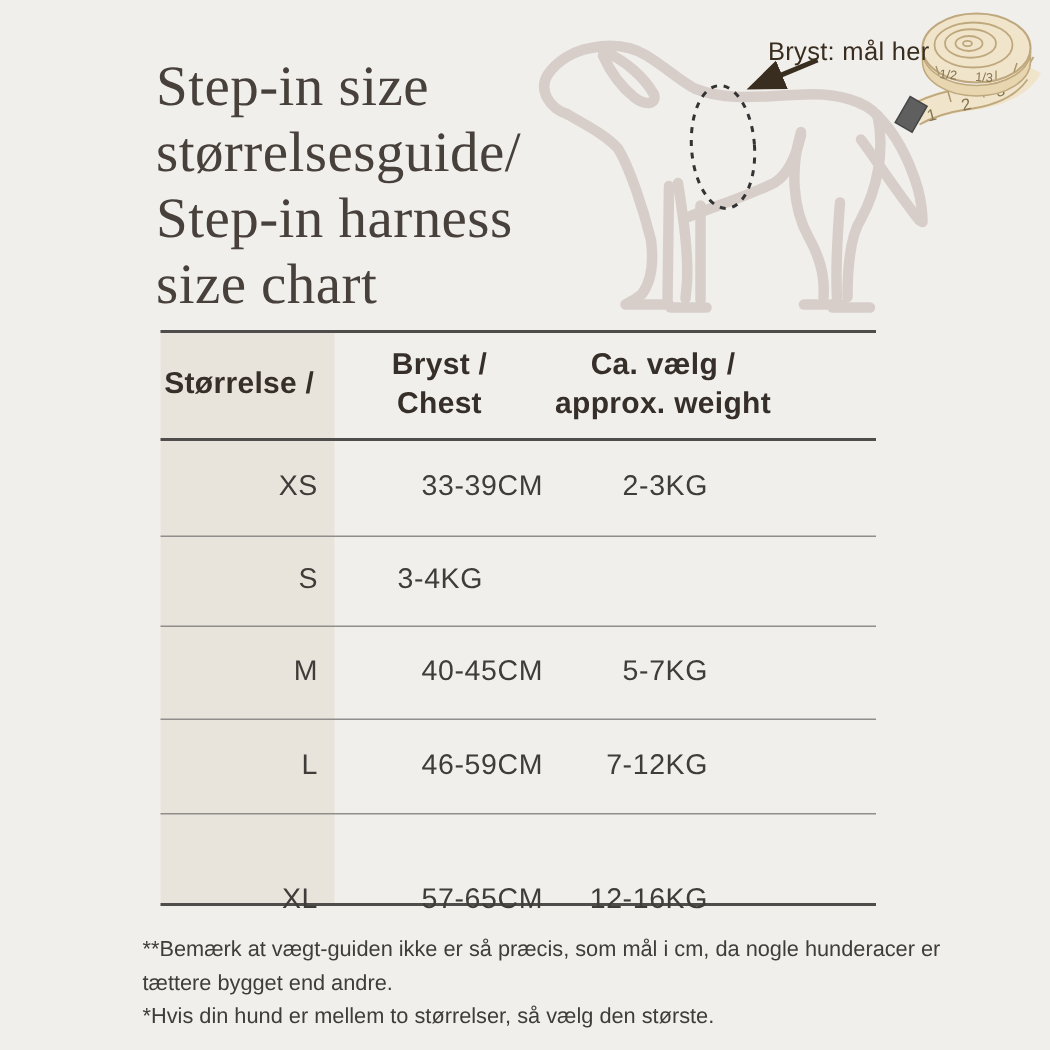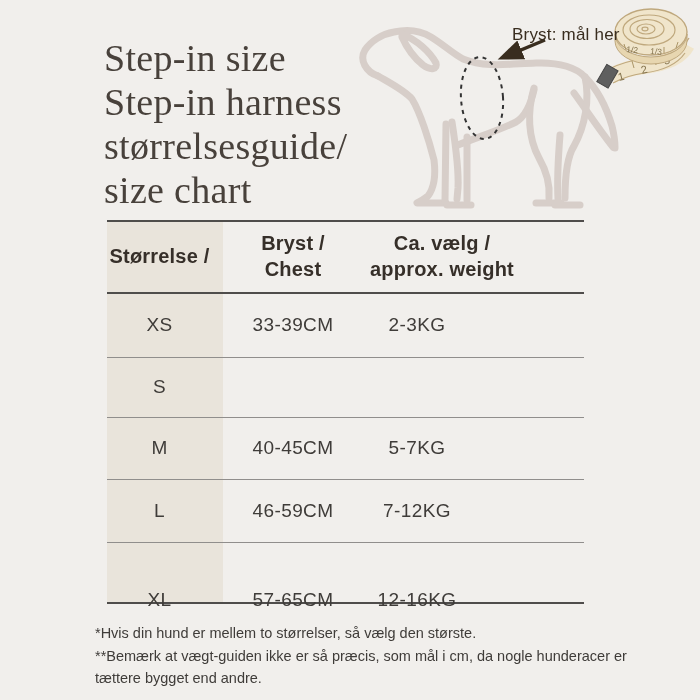--- a/index.html
+++ b/index.html
@@ -43,38 +43,38 @@
   .cell{text-align:center;white-space:nowrap;}
   .c1{width:105px;}
   .c2{width:138px;padding-left:12px;}
   .c3{width:110px;}
   .c3h{width:160px;}
   .header-row .cell{
     font-weight:700;font-size:20px;line-height:26px;
     color:var(--heading,#362f29);letter-spacing:.2px;
   }
   .data-row .cell{
-    font-size:19px;color:var(--body,#3f3c39);letter-spacing:.4px;
+    font-size:19px;color:var(--body,#3f3c39);letter-spacing:.4px;text-align:right;
   }
   
   .footnotes{
     position:absolute;left:95px;top:622px;width:565px;
     font-size:14.5px;line-height:22.5px;color:var(--body,#3f3c39);
   }
   .footnotes p{margin:0;}
 </style>
 </head>
 <body>
 
 <div class="canvas">
 
   <div class="title">
     <div>Step-in size</div>
+    <div>størrelsesguide/</div>
     <div>Step-in harness</div>
-    <div>størrelsesguide/</div>
     <div>size chart</div>
   </div>
 
   <svg class="illu" viewBox="340 5 360 215">
 
     <g>
 
       <path class="dog-stroke" d="M 378,76 C 366,72 359,60 365,50 C 371,41 382,34 394,32
                C 408,29 421,31 431,37 C 444,45 452,53 463,59
                C 486,68 508,64 536,63 C 560,62 577,68 585,77"></path>
@@ -168,36 +168,37 @@
       </div>
     </div>
 
     <div class="trow data-row" style="top:72px;height:65px;">
       <div class="cell c1">XS</div>
       <div class="cell c2">33-39CM</div>
       <div class="cell c3">2-3KG</div>
     </div>
     <div class="trow data-row" style="top:137px;height:60px;">
       <div class="cell c1">S</div>
+      <div class="cell c3">3-4KG</div>
     </div>
     <div class="trow data-row" style="top:197px;height:62px;">
       <div class="cell c1">M</div>
       <div class="cell c2">40-45CM</div>
       <div class="cell c3">5-7KG</div>
     </div>
     <div class="trow data-row" style="top:259px;height:63px;">
       <div class="cell c1">L</div>
       <div class="cell c2">46-59CM</div>
       <div class="cell c3">7-12KG</div>
     </div>
     <div class="trow data-row" style="top:322px;height:60px;margin-top:28px;">
       <div class="cell c1">XL</div>
       <div class="cell c2">57-65CM</div>
       <div class="cell c3">12-16KG</div>
     </div>
   </div>
 
   <div class="footnotes">
+    <p>**Bemærk at vægt-guiden ikke er så præcis, som mål i cm, da nogle hunderacer er tættere bygget end andre.</p>
     <p>*Hvis din hund er mellem to størrelser, så vælg den største.</p>
-    <p>**Bemærk at vægt-guiden ikke er så præcis, som mål i cm, da nogle hunderacer er tættere bygget end andre.</p>
   </div>
 
 </div>
 
 </body></html>

